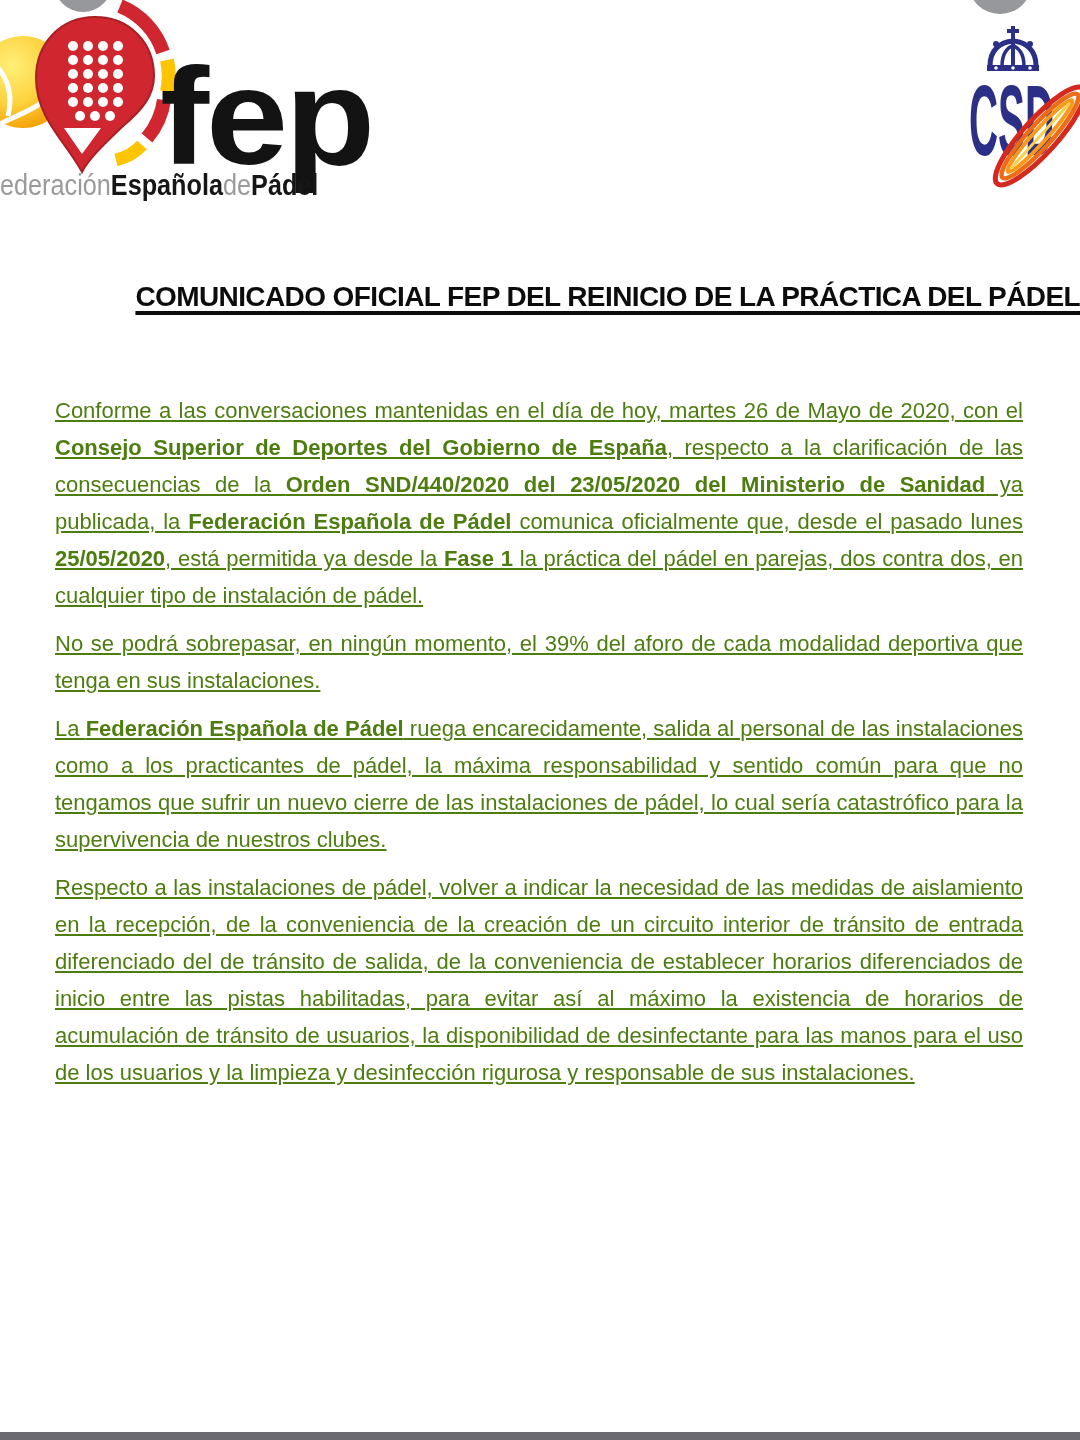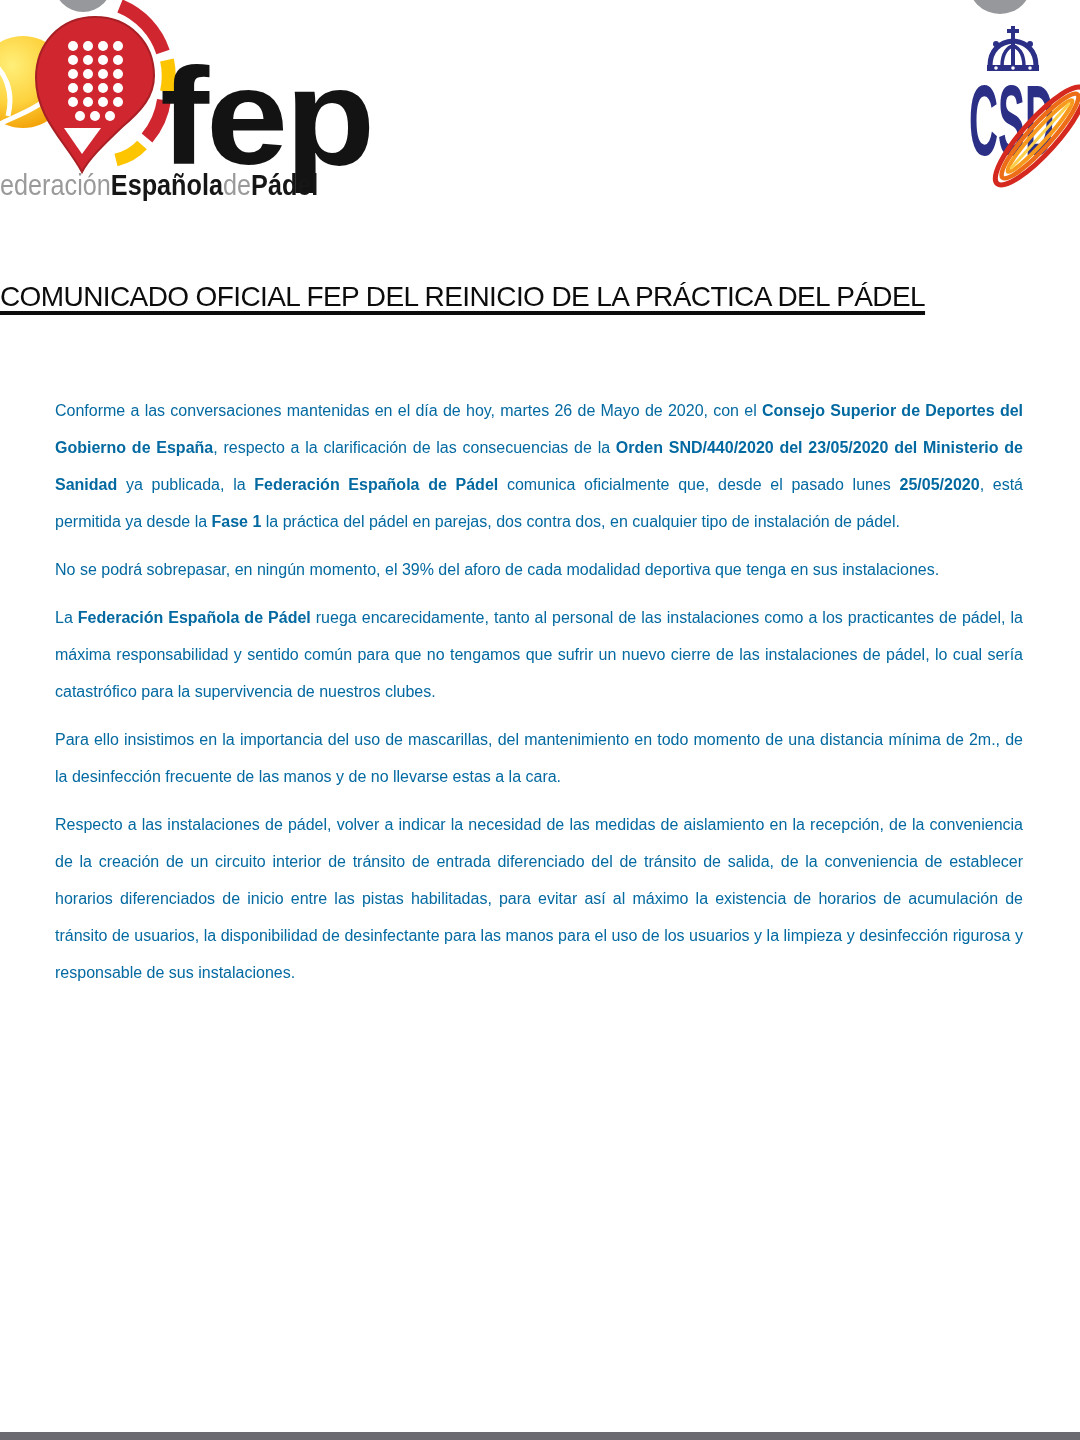--- a/index.html
+++ b/index.html
@@ -16,27 +16,27 @@
   .fep-logo svg{position:absolute;left:-30px;top:0;}
   .fep-tagline{position:absolute;left:0;top:169px;font-size:29px;letter-spacing:0;
                transform:scaleX(0.87);transform-origin:left center;white-space:nowrap;}
   .fep-tagline .tg{color:#9a9a9a;font-weight:400;}
   .fep-tagline .tb{color:#161616;font-weight:700;}
 
   
   .csd-logo{position:absolute;right:0;top:8px;width:120px;height:192px;}
 
   
-  .doc-title{position:absolute;top:281px;left:0;width:1080px;margin:0;text-align:left;
-             font-size:28px;font-weight:400;letter-spacing:-0.6px;color:#0c0c0c;
+  .doc-title{position:absolute;top:281px;left:0;width:1080px;margin:0;text-align:right;
+             font-size:28px;font-weight:700;letter-spacing:-0.6px;color:#0c0c0c;
              text-decoration:underline;text-decoration-thickness:3.5px;text-underline-offset:5px;}
 
   
   .doc-body{position:absolute;top:392px;left:55px;width:968px;}
-  .doc-body p{margin:0 0 11px 0;text-align:justify;font-size:16px;line-height:37px;color:#0369a1;}
+  .doc-body p{margin:0 0 11px 0;text-align:justify;font-size:22px;line-height:37px;color:#4d7c0f;text-decoration:underline;}
   .doc-body p span.b{font-weight:700;}
 
   
   .bottom-bar{position:absolute;left:0;bottom:0;width:1080px;height:8px;background:#6a6a70;}
 </style>
 </head>
 <body>
 
 <div class="page">
 
@@ -128,19 +128,18 @@
         <line x1="36" y1="128" x2="124" y2="128" stroke="#fccf4a" stroke-width="3"></line>
       </g>
     </svg>
   </div>
 
   <h1 class="doc-title">COMUNICADO OFICIAL FEP DEL REINICIO DE LA PRÁCTICA DEL PÁDEL</h1>
 
   <main class="doc-body" id="paragraphs">
       <p><span>Conforme a las conversaciones mantenidas en el día de hoy, martes 26 de Mayo de 2020, con el </span><span class="b">Consejo Superior de Deportes del Gobierno de España</span><span>, respecto a la clarificación de las consecuencias de la </span><span class="b">Orden SND/440/2020 del 23/05/2020 del Ministerio de Sanidad</span><span> ya publicada, la </span><span class="b">Federación Española de Pádel</span><span> comunica oficialmente que, desde el pasado lunes </span><span class="b">25/05/2020</span><span>, está permitida ya desde la </span><span class="b">Fase 1</span><span> la práctica del pádel en parejas, dos contra dos, en cualquier tipo de instalación de pádel.</span></p>
       <p><span>No se podrá sobrepasar, en ningún momento, el 39% del aforo de cada modalidad deportiva que tenga en sus instalaciones.</span></p>
-      <p><span>La </span><span class="b">Federación Española de Pádel</span><span> ruega encarecidamente, tanto al personal de las instalaciones como a los practicantes de pádel, la máxima responsabilidad y sentido común para que no tengamos que sufrir un nuevo cierre de las instalaciones de pádel, lo cual sería catastrófico para la supervivencia de nuestros clubes.</span></p>
-      <p><span>Para ello insistimos en la importancia del uso de mascarillas, del mantenimiento en todo momento de una distancia mínima de 2m., de la desinfección frecuente de las manos y de no llevarse estas a la cara.</span></p>
+      <p><span>La </span><span class="b">Federación Española de Pádel</span><span> ruega encarecidamente, salida al personal de las instalaciones como a los practicantes de pádel, la máxima responsabilidad y sentido común para que no tengamos que sufrir un nuevo cierre de las instalaciones de pádel, lo cual sería catastrófico para la supervivencia de nuestros clubes.</span></p>
       <p><span>Respecto a las instalaciones de pádel, volver a indicar la necesidad de las medidas de aislamiento en la recepción, de la conveniencia de la creación de un circuito interior de tránsito de entrada diferenciado del de tránsito de salida, de la conveniencia de establecer horarios diferenciados de inicio entre las pistas habilitadas, para evitar así al máximo la existencia de horarios de acumulación de tránsito de usuarios, la disponibilidad de desinfectante para las manos para el uso de los usuarios y la limpieza y desinfección rigurosa y responsable de sus instalaciones.</span></p>
     </main>
 
   <div class="bottom-bar"></div>
 </div>
 
 </body></html>

